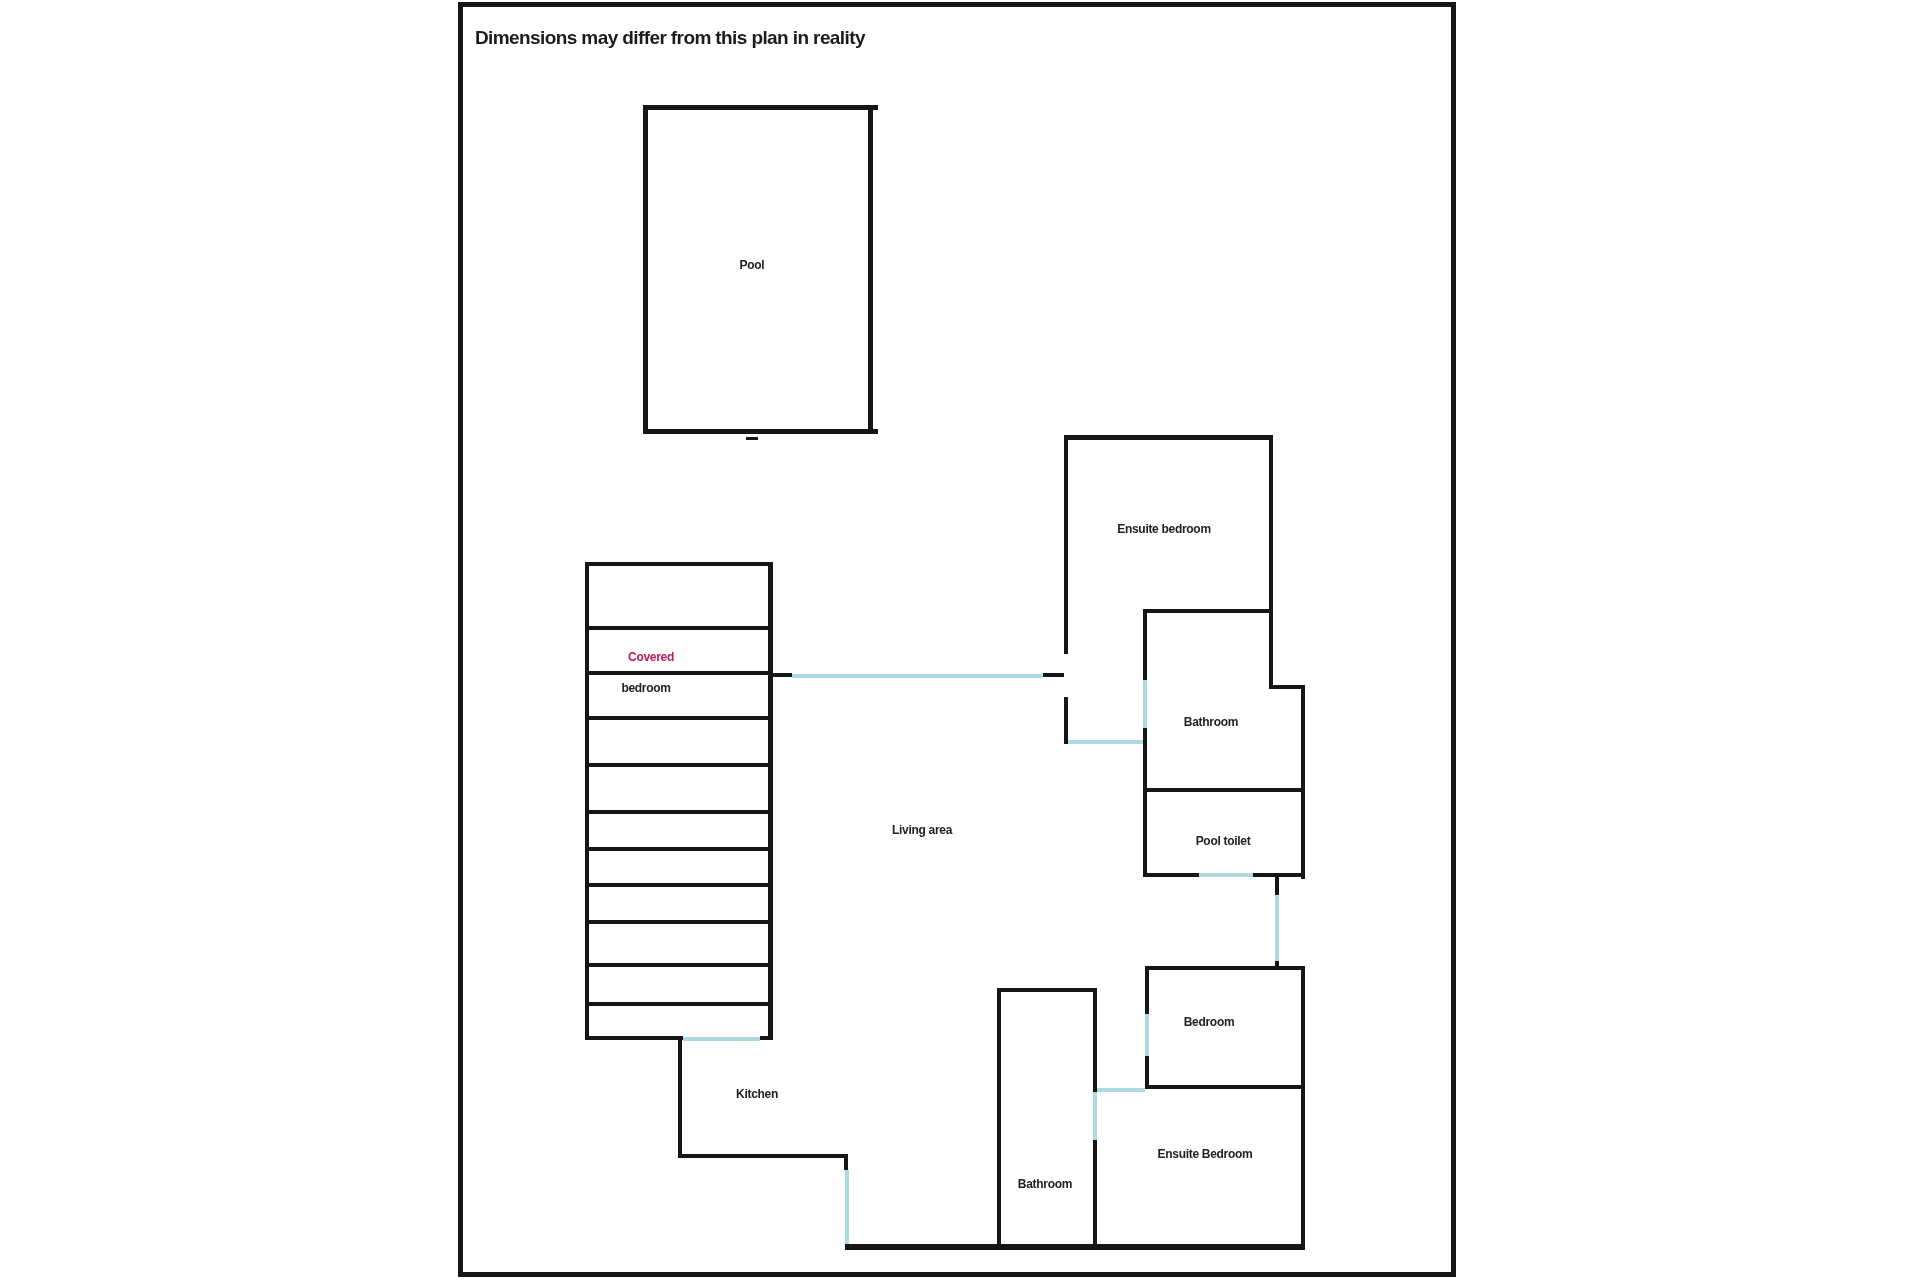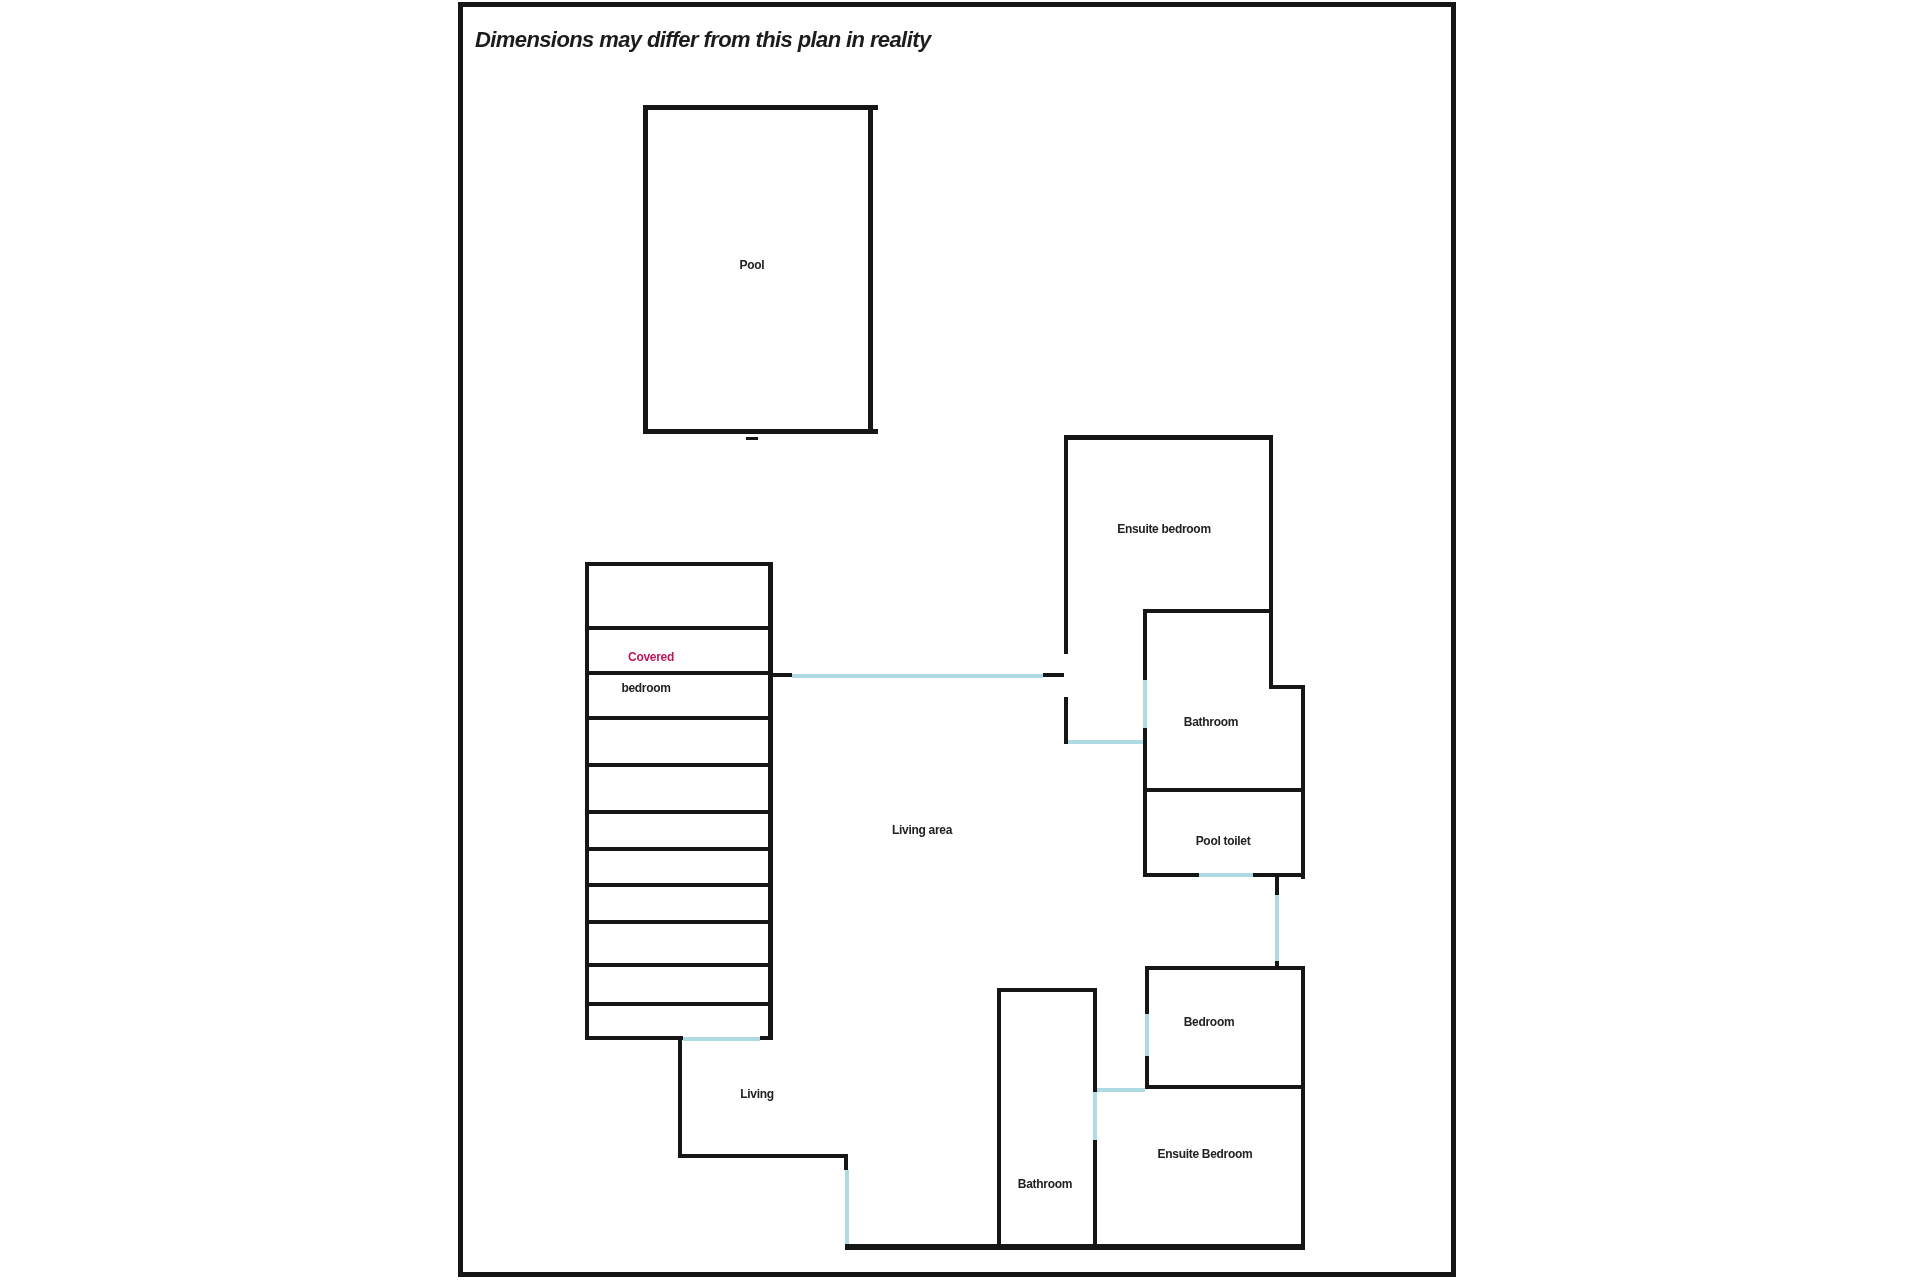--- a/index.html
+++ b/index.html
@@ -4,22 +4,22 @@
 <style>
   html,body{margin:0;padding:0;background:#ffffff;}
   body{width:1920px;height:1280px;position:relative;overflow:hidden;
        font-family:"Liberation Sans",sans-serif;}
   #plan{position:absolute;left:0;top:0;width:1920px;height:1280px;}
   .wall{position:absolute;background:#161616;}
   .door{position:absolute;background:#aedae3;}
   .room-label{position:absolute;transform:translate(-50%,-50%);
       font-size:12px;font-weight:600;color:#222;letter-spacing:-0.3px;
       white-space:nowrap;}
-  .disclaimer{position:absolute;left:475px;top:27px;font-size:22px;
-      font-weight:600;color:#1c1c1c;letter-spacing:-0.6px;white-space:nowrap;font-style:italic;}
+  .disclaimer{position:absolute;left:475px;top:27px;font-size:19px;
+      font-weight:600;color:#1c1c1c;letter-spacing:-0.6px;white-space:nowrap;}
 </style>
 </head>
 <body>
 
 <div id="plan" style="background: rgb(255, 255, 255);">
   <div class="disclaimer">Dimensions may differ from this plan in reality</div>
 <div class="wall" style="left: 458px; top: 2px; width: 998px; height: 5px; background: rgb(22, 22, 22);"></div>
     <div class="wall" style="left: 458px; top: 1272px; width: 998px; height: 5px; background: rgb(22, 22, 22);"></div>
     <div class="wall" style="left: 458px; top: 2px; width: 5px; height: 1275px; background: rgb(22, 22, 22);"></div>
     <div class="wall" style="left: 1451px; top: 2px; width: 5px; height: 1275px; background: rgb(22, 22, 22);"></div>
@@ -84,16 +84,16 @@
     <div class="door" style="left: 1093px; top: 1092px; width: 4px; height: 48px; background: rgb(174, 218, 227);"></div>
     <div class="door" style="left: 845px; top: 1170px; width: 4px; height: 74px; background: rgb(174, 218, 227);"></div>
     <div class="room-label" style="left: 752px; top: 265px; color: rgb(34, 34, 34);">Pool</div>
     <div class="room-label" style="left: 651px; top: 657px; color: #be185d;">Covered</div>
     <div class="room-label" style="left: 646px; top: 688px; color: rgb(34, 34, 34);">bedroom</div>
     <div class="room-label" style="left: 922px; top: 830px; color: rgb(34, 34, 34);">Living area</div>
     <div class="room-label" style="left: 1164px; top: 529px; color: rgb(34, 34, 34);">Ensuite bedroom</div>
     <div class="room-label" style="left: 1211px; top: 722px; color: rgb(34, 34, 34);">Bathroom</div>
     <div class="room-label" style="left: 1223px; top: 841px; color: rgb(34, 34, 34);">Pool toilet</div>
     <div class="room-label" style="left: 1209px; top: 1022px; color: rgb(34, 34, 34);">Bedroom</div>
-    <div class="room-label" style="left: 757px; top: 1094px; color: rgb(34, 34, 34);">Living</div>
+    <div class="room-label" style="left: 757px; top: 1094px; color: rgb(34, 34, 34);">Kitchen</div>
     <div class="room-label" style="left: 1045px; top: 1184px; color: rgb(34, 34, 34);">Bathroom</div>
     <div class="room-label" style="left: 1205px; top: 1154px; color: rgb(34, 34, 34);">Ensuite Bedroom</div>
   </div>
 
 </body></html>

